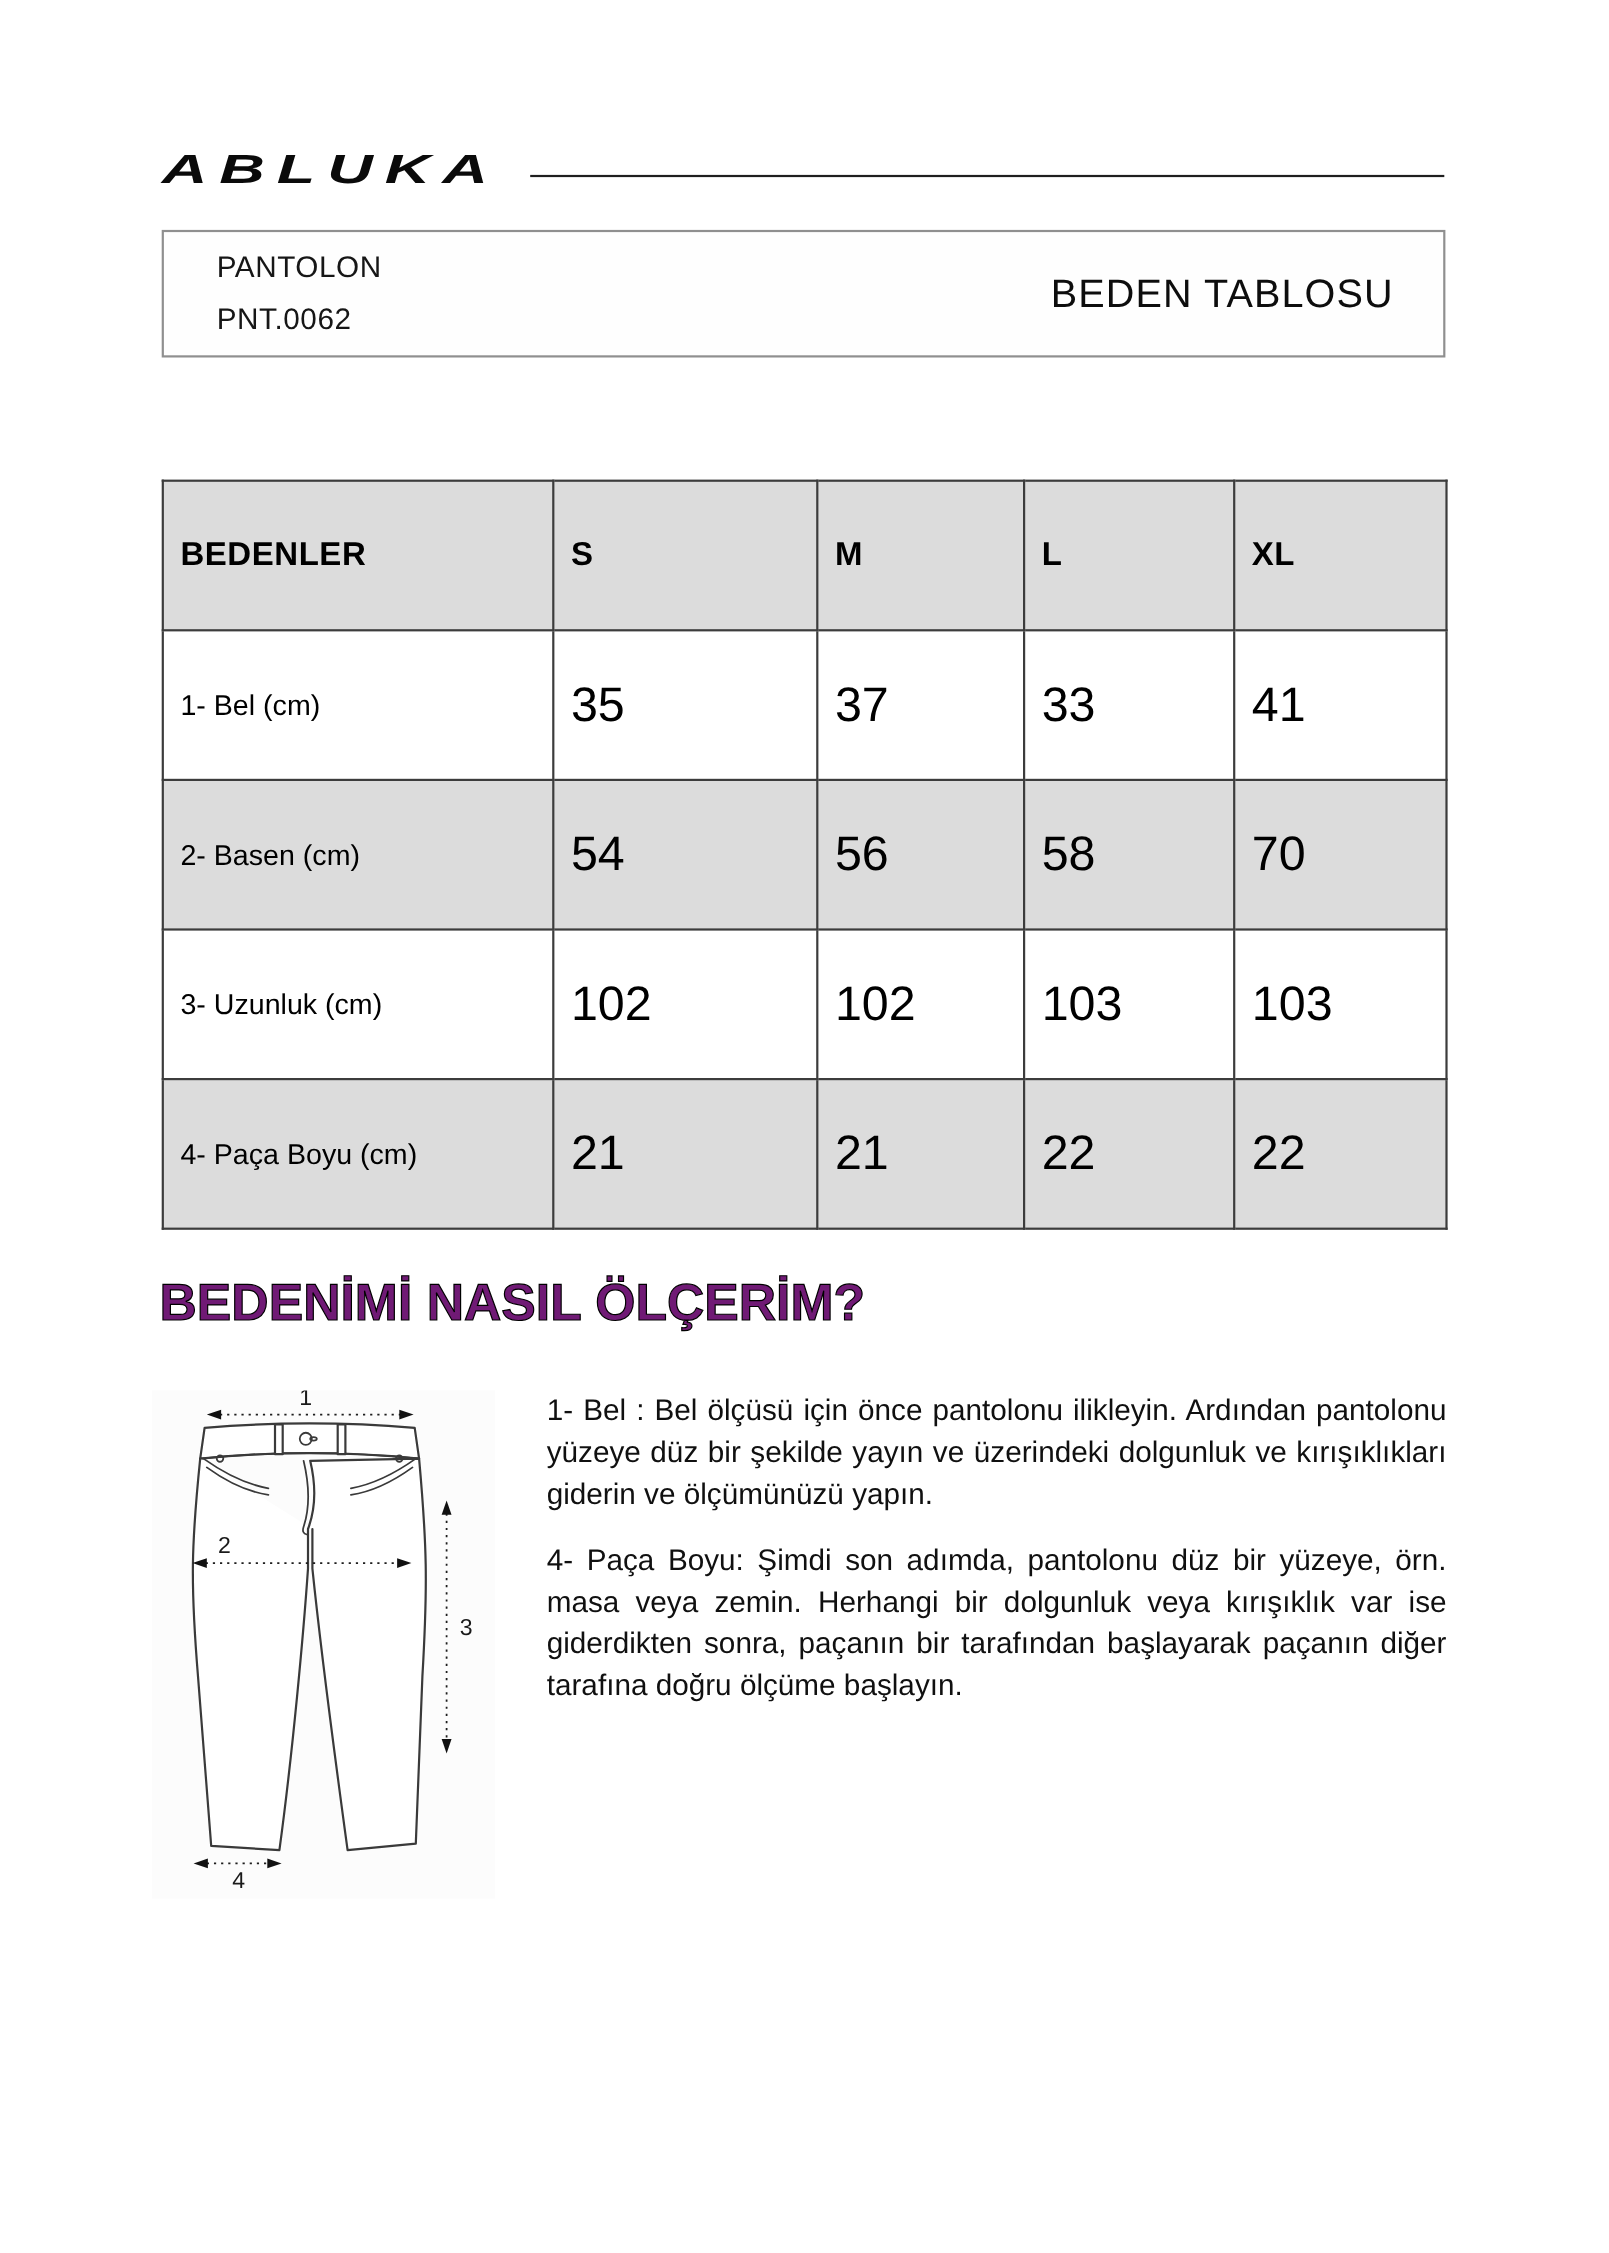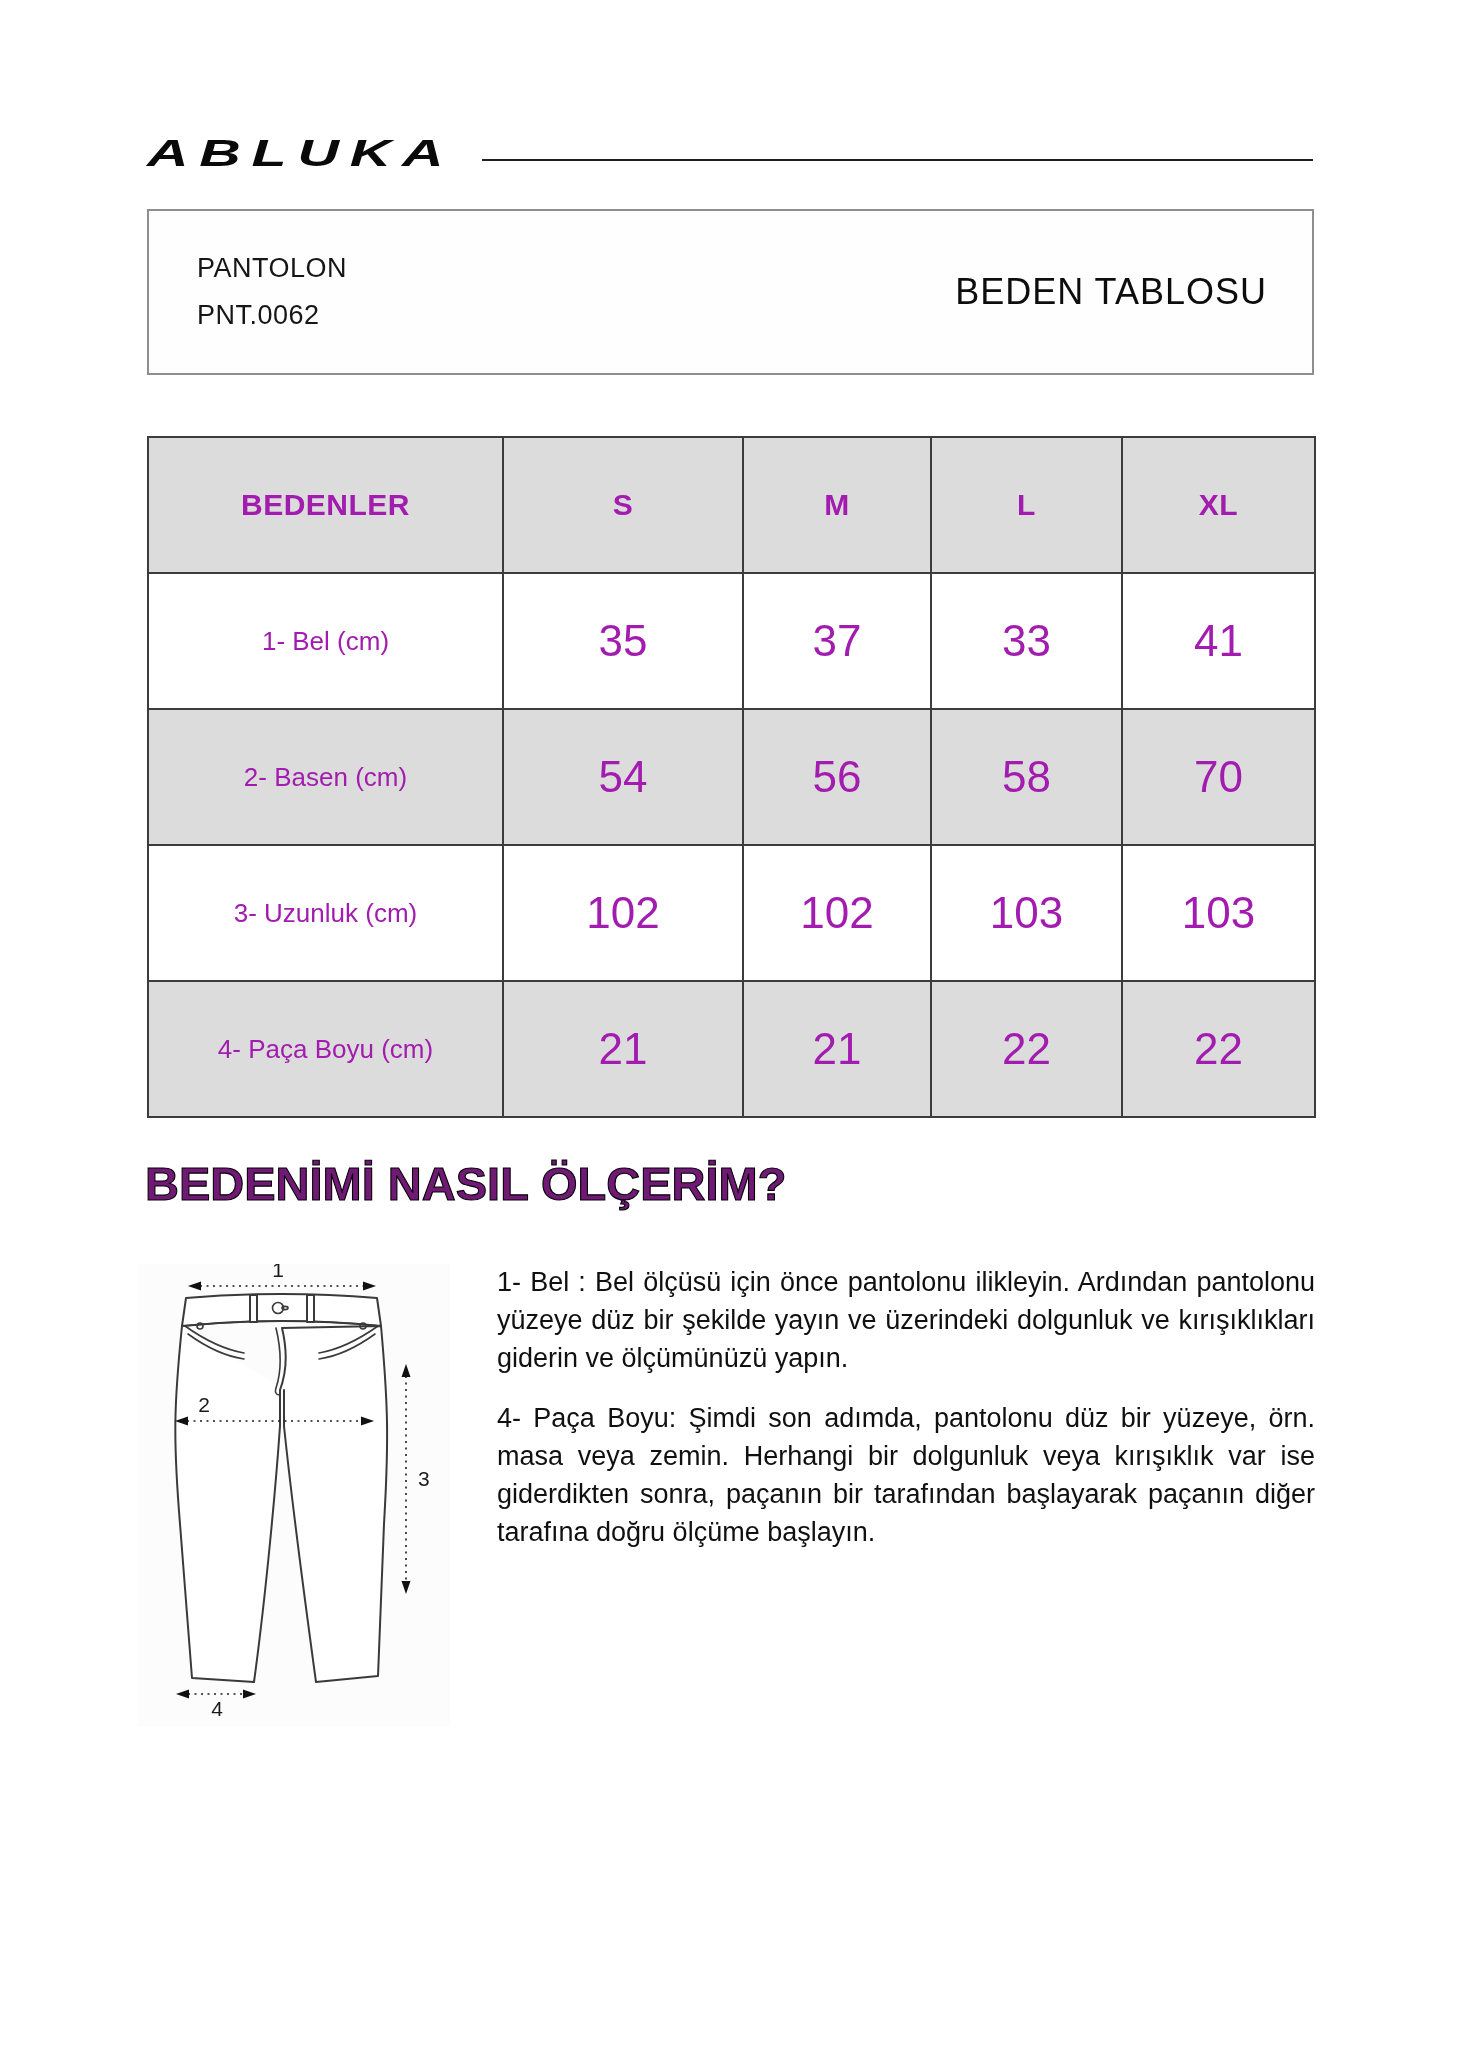--- a/index.html
+++ b/index.html
@@ -12,35 +12,35 @@
     position:absolute;left:147px;top:114px;height:48px;
     font-size:37px;font-weight:bold;font-style:italic;letter-spacing:7px;
     transform:scaleX(1.55);transform-origin:left center;color:#0a0a0a;
     white-space:nowrap;line-height:48px;
   }
   .top-rule{
     position:absolute;left:482px;top:143px;width:831px;height:2px;background:#1f1f1f;
   }
   
   .header-box{
-    position:absolute;left:147px;top:193px;width:1167px;height:166px;
+    position:absolute;left:147px;top:193px;width:1167px;height:116px;
     border:2px solid #8f8f8f;box-sizing:border-box;
     display:flex;align-items:center;justify-content:space-between;
     padding:0 45px 0 48px;background:#fefefe;
   }
   .product-block{font-size:27px;line-height:47px;letter-spacing:0.5px;color:#161616;}
   .sheet-title{font-size:36px;font-weight:500;letter-spacing:1px;color:#0d0d0d;white-space:nowrap;}
   
   .size-table{
     position:absolute;left:147px;top:420px;width:1167px;height:680px;
     border-collapse:collapse;table-layout:fixed;
   }
   .size-table td{
-    border:2px solid #3c3c3c;text-align:center;vertical-align:middle;
-    color:#a21caf;padding:0;
+    border:2px solid #3c3c3c;vertical-align:middle;
+    color:#000000;padding:15px;
   }
   .size-table tr{height:136px;}
   .size-table .shade{background:#dcdcdc;}
   .size-table .head{font-size:30px;font-weight:bold;letter-spacing:0.5px;}
   .size-table .mlabel{font-size:26px;}
   .size-table .val{font-size:44px;}
   
   .howto-heading{
     position:absolute;left:145px;top:1140px;
     font-size:47px;font-weight:bold;-webkit-text-stroke:1.1px #000;

